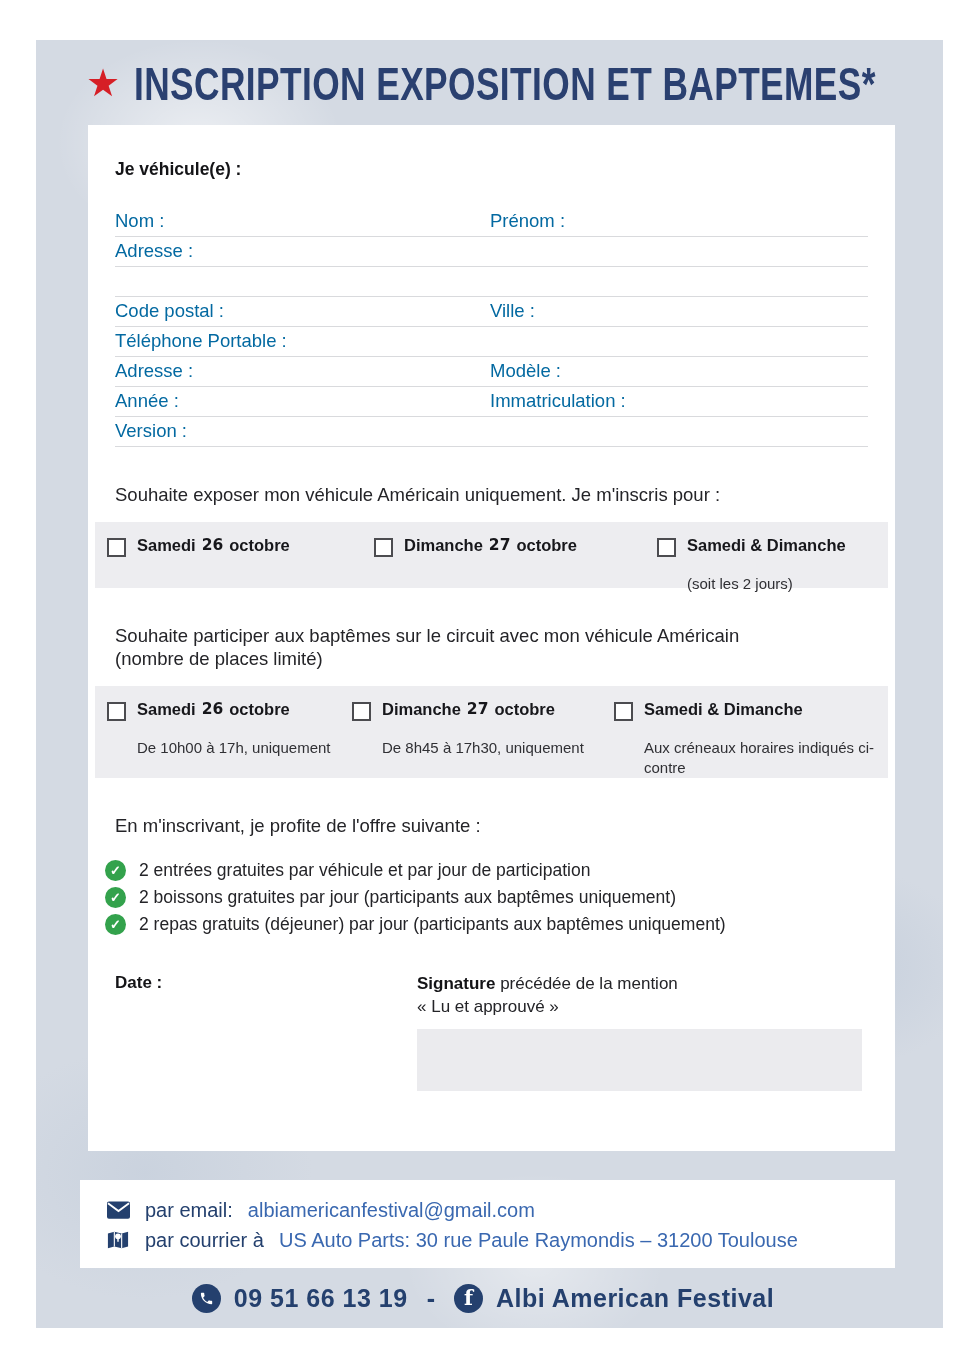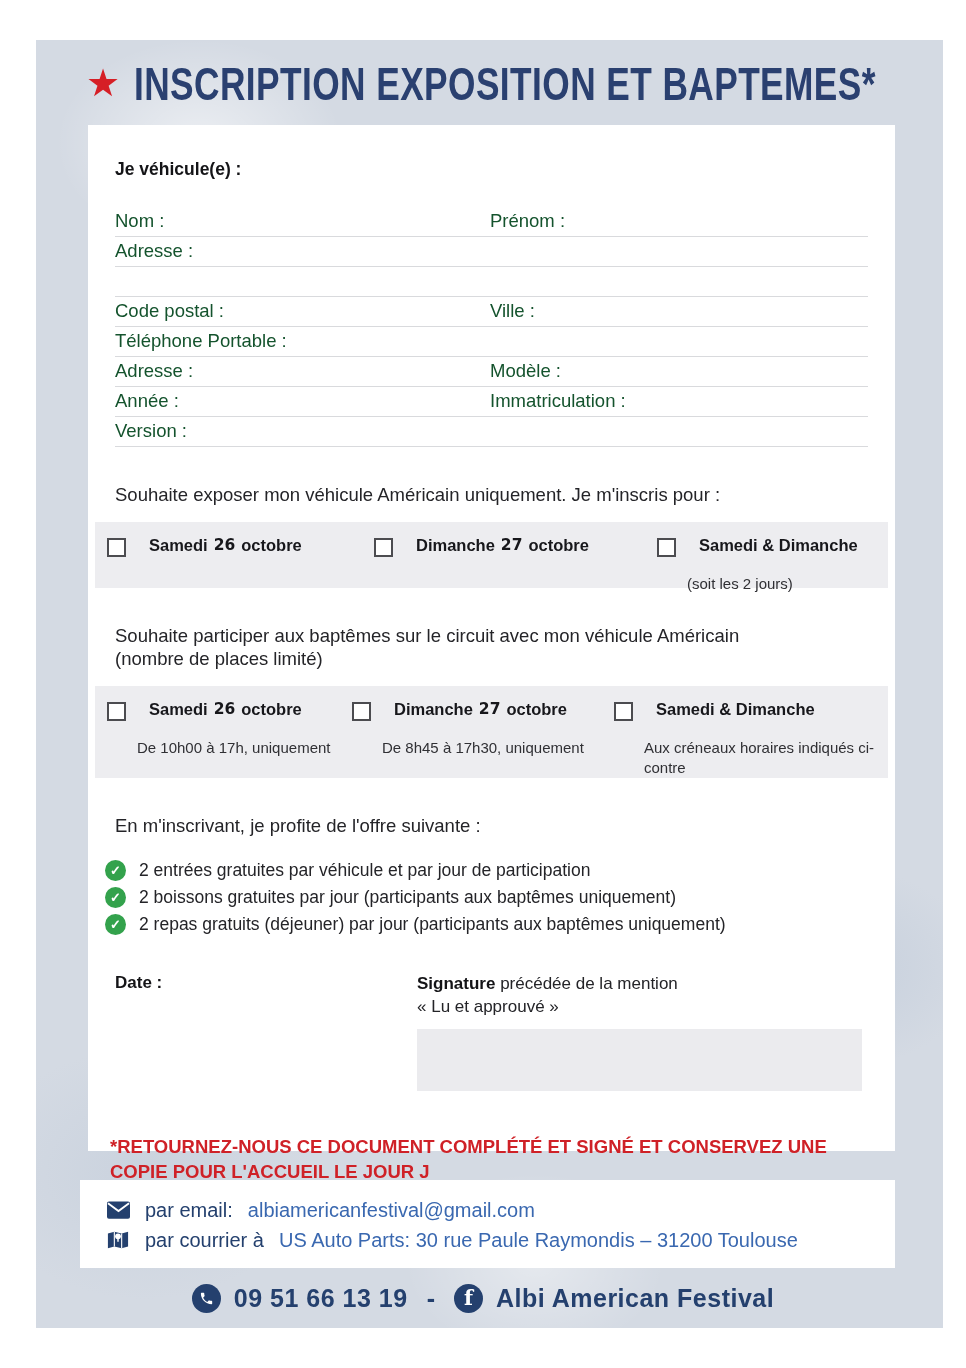--- a/index.html
+++ b/index.html
@@ -23,35 +23,35 @@
   .title-star{color:#d61f26;font-size:38px;line-height:1;transform:translateY(-2px);}
   .title-text{
     display:inline-block;color:#2a4070;font-weight:800;font-size:41px;line-height:1;
     letter-spacing:.5px;transform:scaleX(.86) scaleY(1.12);transform-origin:left center;
     white-space:nowrap;
   }
   .card{position:absolute;left:88px;top:125px;width:807px;height:1026px;background:#ffffff;}
   .intro{margin:34px 27px 0;font-size:17.5px;font-weight:700;color:#141417;}
   .rows{margin:27px 27px 0;}
   .frow{display:flex;height:30px;align-items:flex-end;border-bottom:1px solid #d9dadd;
-        font-size:18.5px;color:#14532d;padding-bottom:4px;box-sizing:border-box;}
+        font-size:18.5px;color:#0369a1;padding-bottom:4px;box-sizing:border-box;}
   .frow .fl{width:375px;}
   .frow .fr{flex:1;}
   .sec-heading{margin:36px 27px 0;font-size:18.5px;color:#242428;line-height:1.28;}
   .band{margin:15px 7px 0;background:#ededf0;display:flex;box-sizing:border-box;padding:14px 0 0 12px;}
   .band1{height:66px;}
   .band2{height:92px;}
   .opt{display:flex;gap:11px;align-items:flex-start;}
   .band1 .opt:nth-child(1){width:267px;}
   .band1 .opt:nth-child(2){width:283px;}
   .band2 .opt:nth-child(1){width:245px;}
   .band2 .opt:nth-child(2){width:262px;}
   .opt:last-child{flex:1;}
   .cbox{width:15px;height:15px;border:2px solid #4c4c50;background:#fff;margin-top:2px;flex:none;}
-  .opt-label{display:flex;gap:6px;font-weight:700;font-size:16.5px;color:#17171b;white-space:nowrap;margin-left:12px;}
+  .opt-label{display:flex;gap:6px;font-weight:700;font-size:16.5px;color:#17171b;white-space:nowrap;}
   .opt-label span:empty{display:none;}
   .opt-num{font-family:"DejaVu Sans", sans-serif;font-size:15.5px;}
   .opt-sub{font-size:15px;font-weight:400;color:#303034;margin-top:19px;line-height:1.3;
            max-width:235px;white-space:normal;}
   .offer-items{margin:22px 27px 0 17px;}
   .offer-item{display:flex;align-items:center;gap:13px;margin-bottom:6px;}
   .check-icon{width:21px;height:21px;border-radius:50%;background:#33a24c;color:#fff;flex:none;
               display:flex;align-items:center;justify-content:center;font-size:13px;font-weight:700;}
   .offer-text{font-size:17.5px;color:#242428;}
   .sig-row{display:flex;margin:38px 27px 0;}
@@ -221,21 +221,20 @@
     <div class="date-label">Date :</div>
     <div class="sig-block">
       <div class="sig-line">
         <b>Signature</b><span> précédée de la mention</span>
       </div>
       <div class="sig-line">« Lu et approuvé »</div>
       <div class="sig-box"></div>
     </div>
   </div>
 
-  <div class="warning">*RETOURNEZ-NOUS CE DOCUMENT COMPLÉTÉ ET SIGNÉ ET CONSERVEZ UNE COPIE POUR L'ACCUEIL LE JOUR J</div>
 
 </div>
 
 <div class="footer-box">
   <div class="contact-row">
     <span class="ico">
       <svg width="23" height="18" viewBox="0 0 24 18">
           <rect x="0" y="0" width="24" height="18" rx="2" fill="#24406e"></rect>
           <path d="M1 2 L12 10 L23 2" stroke="#ffffff" stroke-width="2" fill="none"></path>
         </svg>

